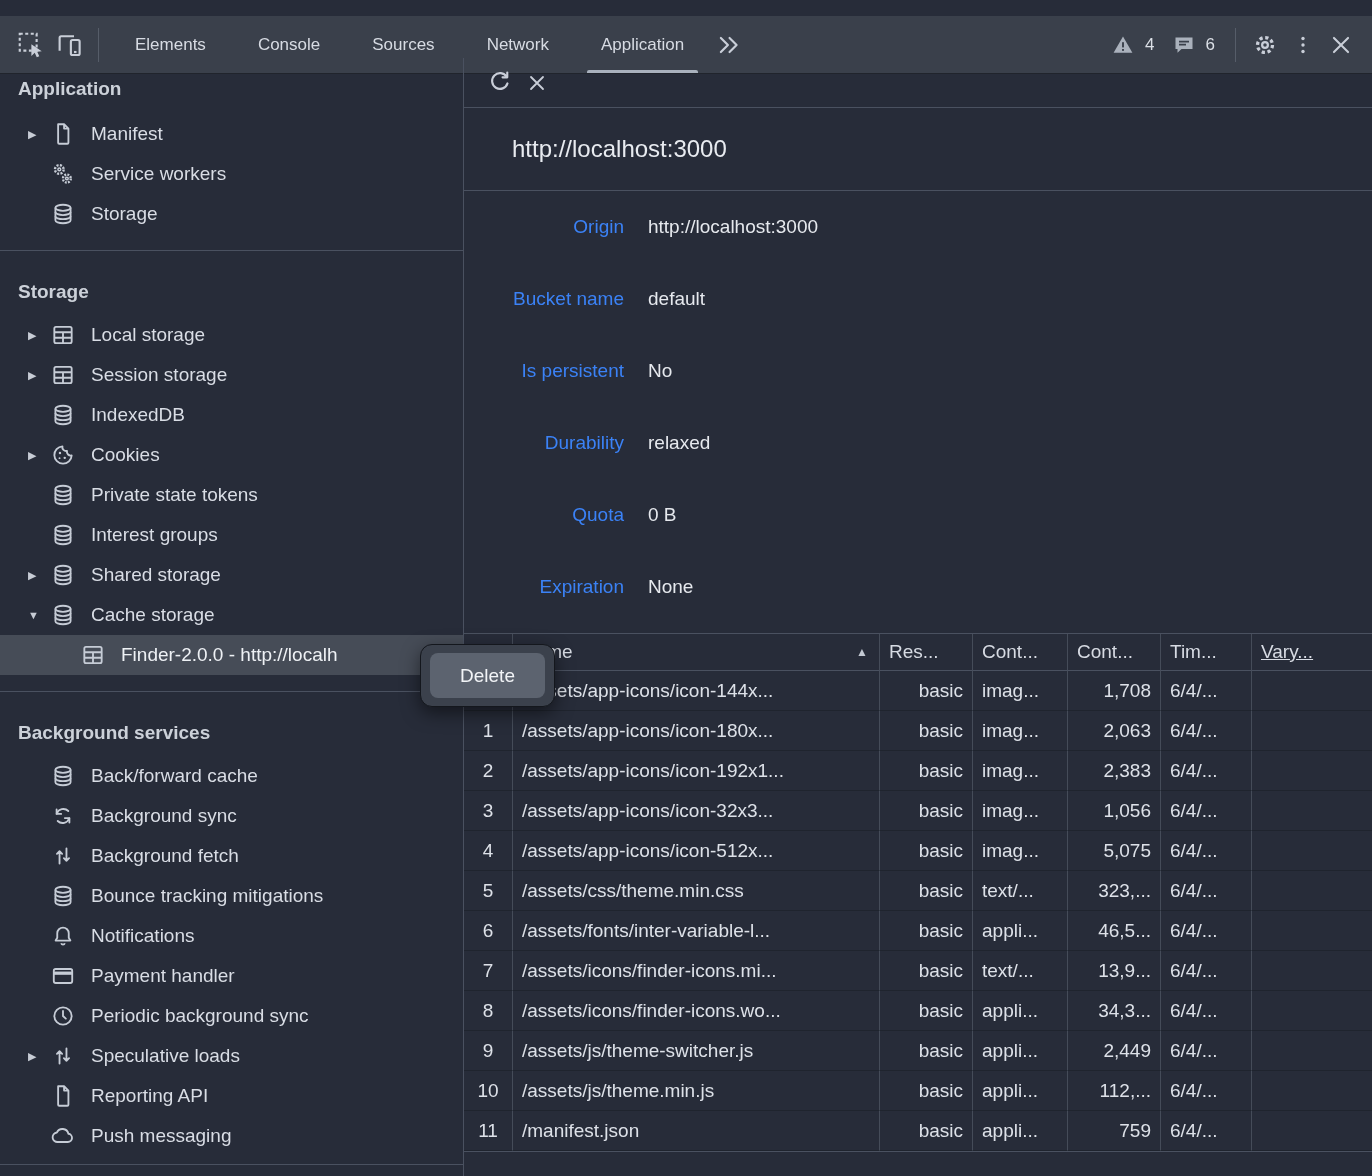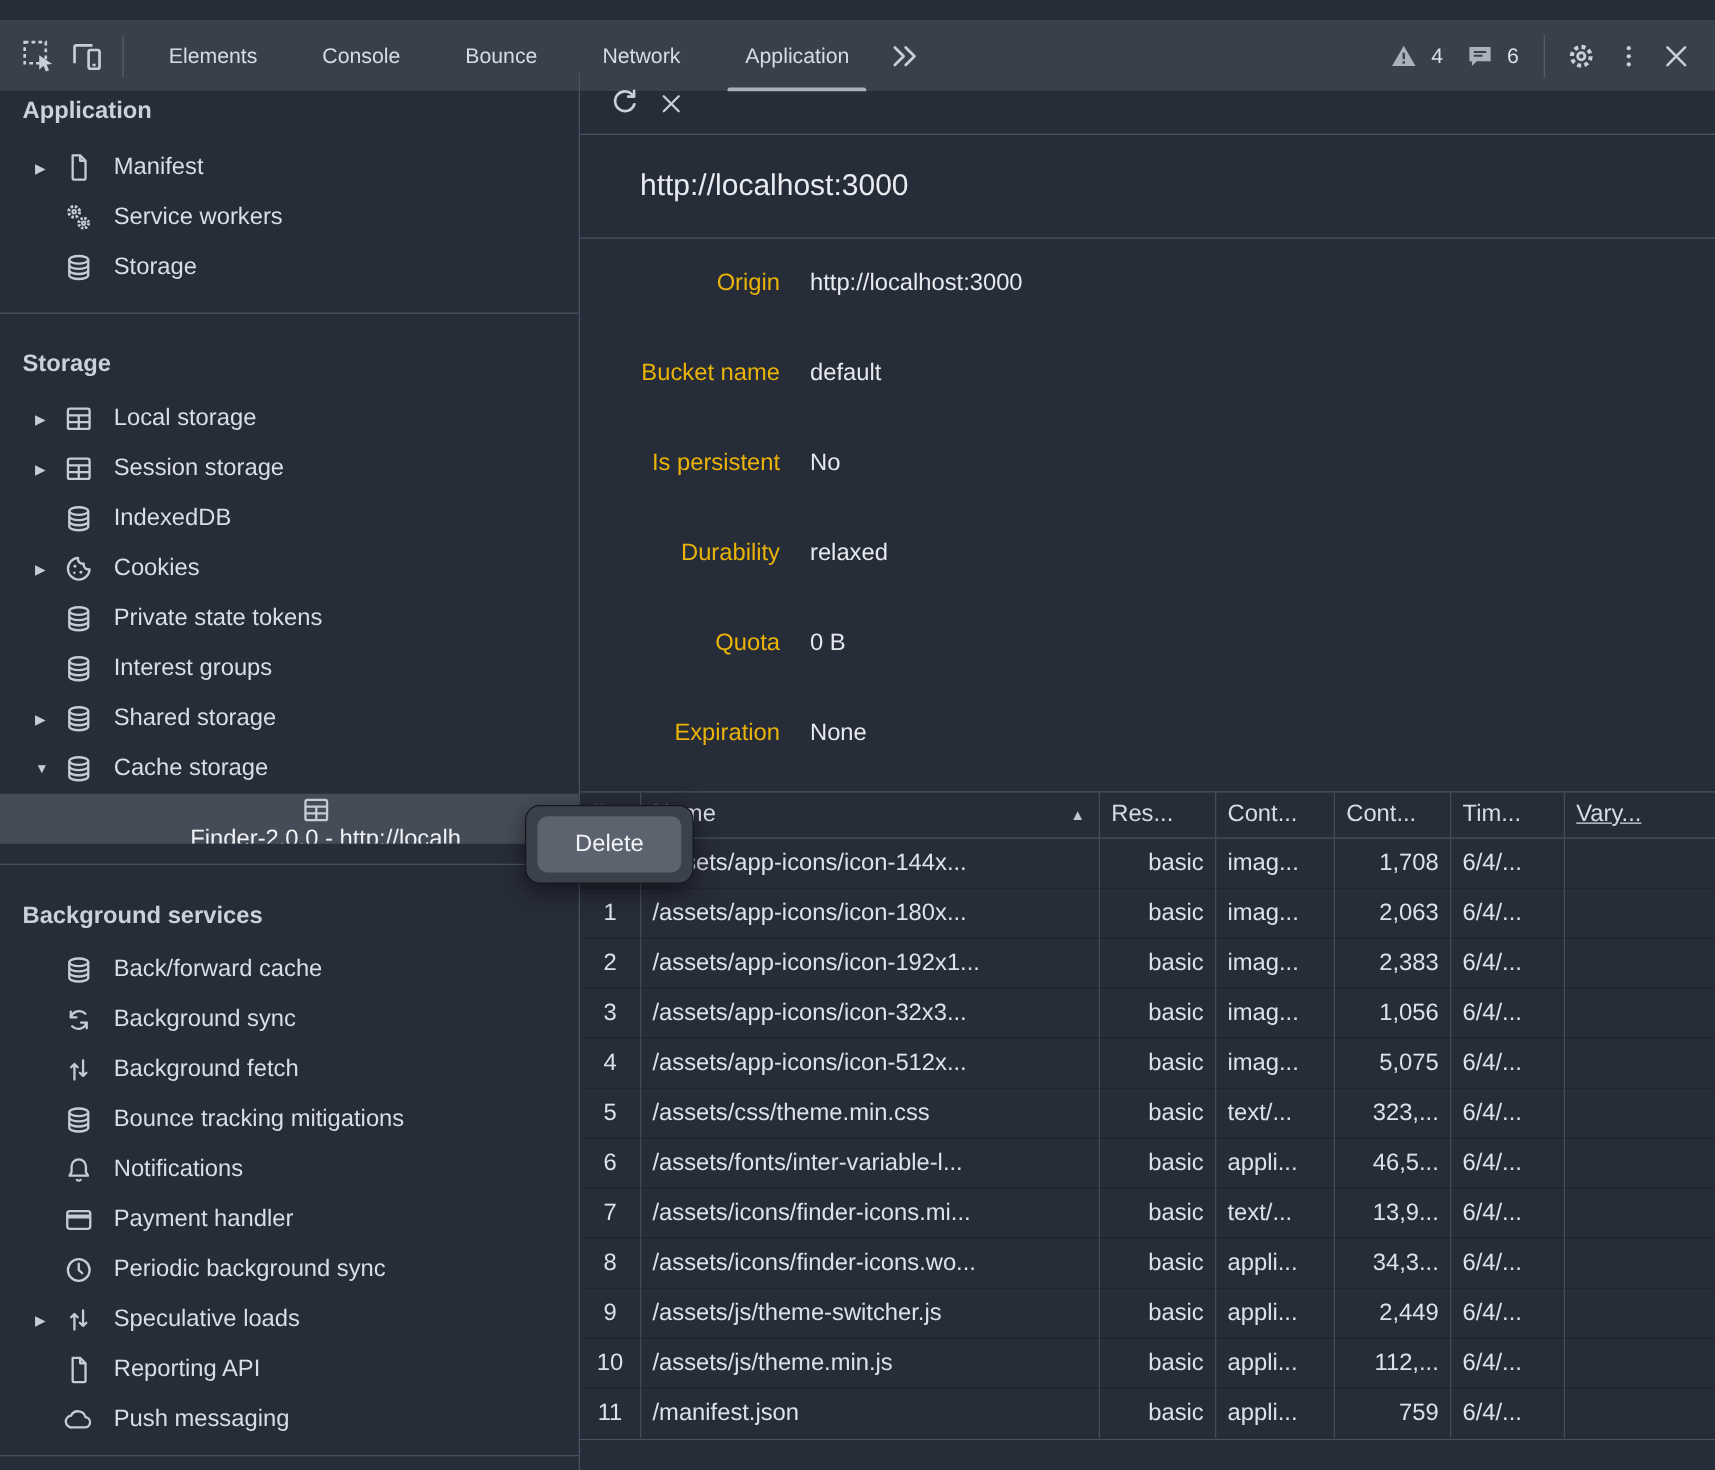--- a/index.html
+++ b/index.html
@@ -35,35 +35,35 @@
   .sidebar { width:464px; flex:none; border-right:1px solid #4a5160; overflow:hidden; }
   .sec-title { font-size:19px; font-weight:700; color:#ccd1d9; padding:20px 0 14px 18px; }
   .sec-title.later { padding-top:30px; padding-bottom:12px; }
   .sec-divider { height:1px; background:#4a5160; margin-top:16px; }
   .sec-divider.end { margin-top:8px; }
   .item { display:flex; align-items:center; height:40px; padding-left:28px;
           font-size:19px; color:#d9dde5; white-space:nowrap; overflow:hidden; }
   .item .arrow { width:22px; flex:none; font-size:11px; color:#c7ccd5; }
   .item .icon-slot { width:26px; height:26px; margin-right:15px; flex:none; }
   .item .lbl { overflow:hidden; white-space:nowrap; }
-  .item.child { padding-left:58px;flex-direction:column; }
+  .item.child { padding-left:58px; }
   .item.selected { background:#464c57; color:#eef1f5; }
 
   
   .panel { flex:1; min-width:0; display:flex; flex-direction:column; }
   .filterbar { height:50px; flex:none; display:flex; align-items:center;
                padding:0 26px 0 16px; border-bottom:1px solid #4a5160; }
   .filter-input { flex:1; height:35px; margin-left:14px; background:transparent;
                border:1px solid #5c6470; border-radius:9px; color:#dfe3ea; font-size:18px;
                padding:0 13px; outline:none; font-family:"Liberation Sans", sans-serif; }
   .filter-input::placeholder { color:#8b93a1; }
   .origin-title { padding:25px 0 25px 48px; font-size:24px; line-height:32px; color:#e8ebf0;
                border-bottom:1px solid #4a5160; }
   .drow { height:72px; display:flex; align-items:center; font-size:19px; }
-  .dlabel { width:160px; flex:none; text-align:right; color:#eab308; }
+  .dlabel { width:160px; flex:none; text-align:right; color:#3b82f6; }
   .dvalue { margin-left:24px; color:#e6e9ee; }
 
   
   .grid { margin-top:10px; border-top:1px solid #4a5160; }
   .grow { display:grid; grid-template-columns:49px 367px 93px 95px 93px 91px 1fr; }
   .hcell { height:37px; line-height:36px; font-size:19px; color:#d7dbe3;
            border-bottom:1px solid #4a5160; border-right:1px solid #454c59;
            padding:0 9px; white-space:nowrap; overflow:hidden; }
   .hcell:last-child { border-right:none;text-decoration:underline; }
   .hcell.name { display:flex; justify-content:space-between; align-items:center; }
@@ -164,21 +164,21 @@
 
           <div class="tab">
             <span>Elements</span>
           </div>
 
           <div class="tab">
             <span>Console</span>
           </div>
 
           <div class="tab">
-            <span>Bounce</span>
+            <span>Sources</span>
           </div>
 
           <div class="tab">
             <span>Network</span>
           </div>
 
           <div class="tab active">
             <span>Application</span>
           </div>
         </div>

